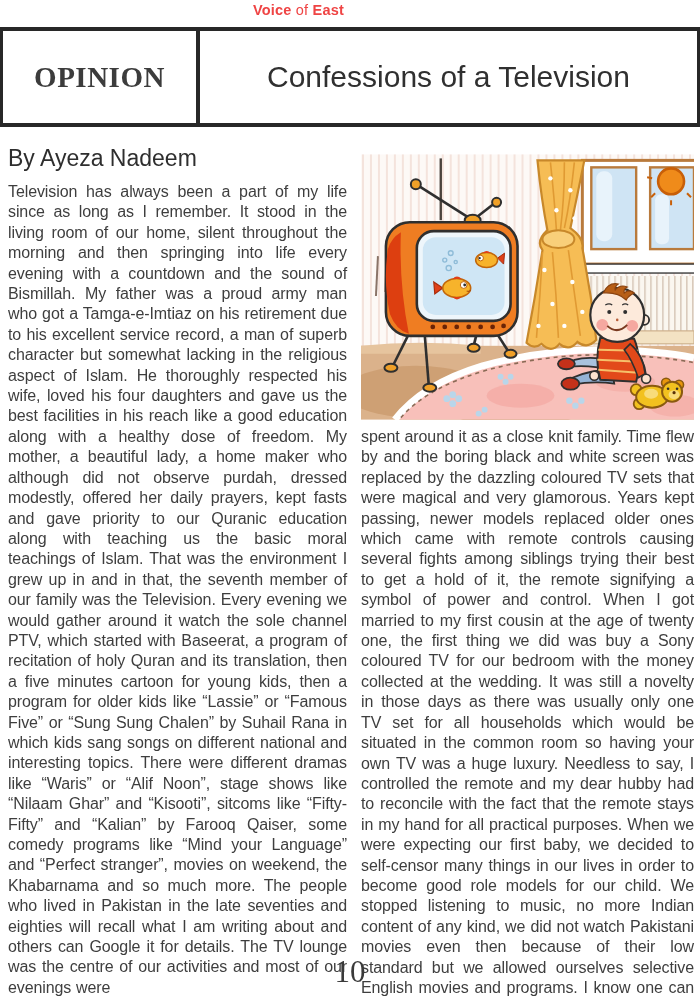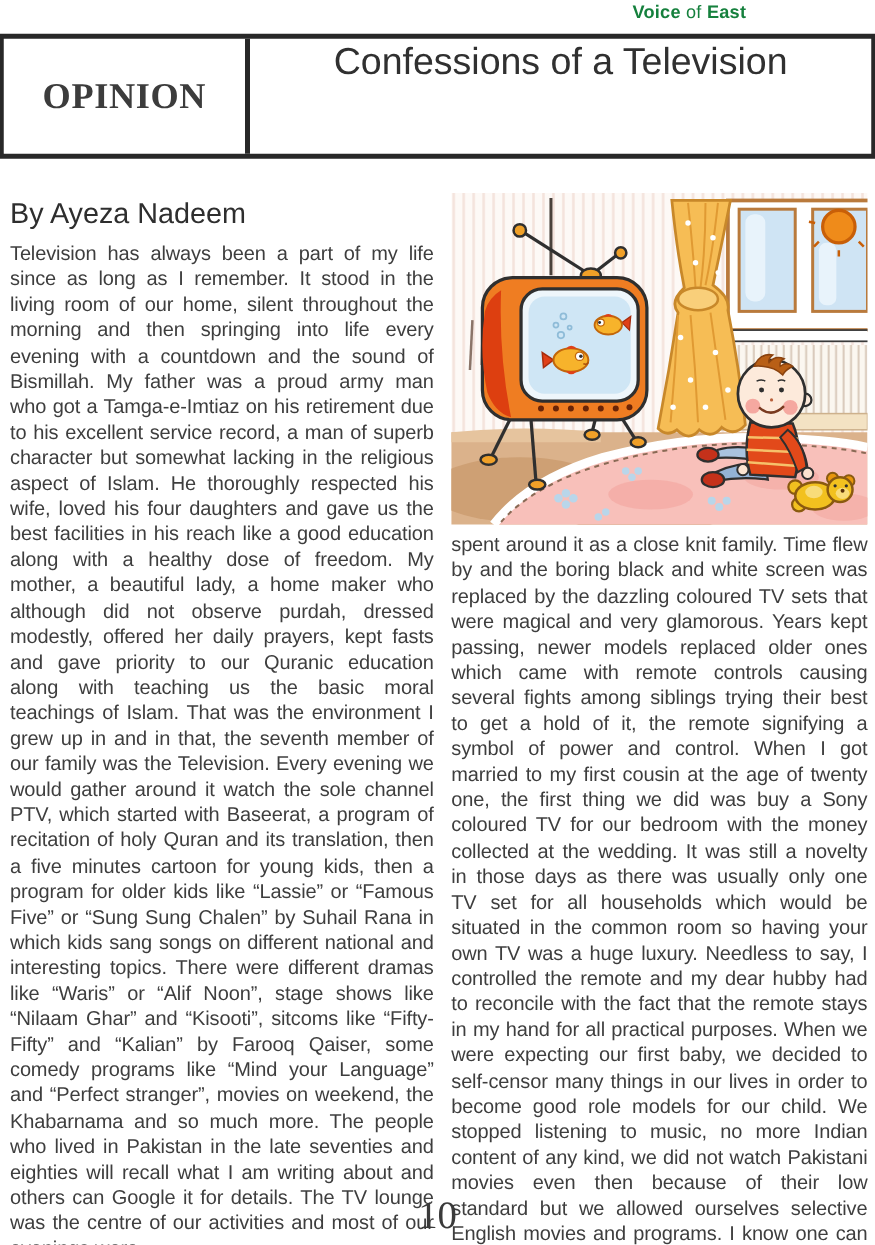--- a/index.html
+++ b/index.html
@@ -1,30 +1,30 @@
 <!DOCTYPE html>
 <html><head>
 <meta charset="utf-8">
 <style>
   html,body{margin:0;padding:0;background:#ffffff;}
   .page{position:relative;width:700px;height:996px;background:#ffffff;overflow:hidden;
         font-family:"Liberation Sans",sans-serif;color:#3e3e3e;}
-  .masthead{position:absolute;top:2px;left:0;width:597px;text-align:right;
-            font-size:14.5px;color:#15803d;letter-spacing:0.2px;}
+  .masthead{position:absolute;top:2px;left:0;width:597px;text-align:center;
+            font-size:14.5px;color:#ef4444;letter-spacing:0.2px;}
   .masthead .bold{font-weight:700;}
   .header-box{position:absolute;top:27px;left:0;width:700px;height:100px;box-sizing:border-box;
               border-top:4px solid #282828;border-bottom:4px solid #282828;
               border-left:3px solid #282828;border-right:3px solid #282828;display:flex;}
   .header-left{width:197px;display:flex;align-items:center;justify-content:center;
                border-right:4px solid #282828;box-sizing:border-box;font-family:Liberation Serif, serif;}
   .section-label{font-weight:700;font-size:29px;color:#3c3c3c;letter-spacing:0.5px;}
-  .header-right{flex:1;display:flex;flex-direction:column;align-items:center;justify-content:space-between;}
+  .header-right{flex:1;display:flex;align-items:center;justify-content:center;}
   .title-line{font-size:30px;line-height:38px;color:#303030;text-align:center;}
   .col-left{position:absolute;left:8px;top:145px;width:339px;}
-  .byline{font-size:23px;line-height:27px;color:#2e2e2e;margin:12px 0 10px 0;font-weight:400;}
+  .byline{font-size:23px;line-height:27px;color:#2e2e2e;margin:0 0 10px 0;font-weight:400;}
   .body-text{font-size:16px;line-height:20.4px;text-align:justify;color:#3e3e3e;
              letter-spacing:-0.1px;word-spacing:0.5px;}
   .col-right{position:absolute;left:361px;top:154px;width:333px;}
   .illustration{width:333px;height:266px;display:block;}
   .col-right .body-text{margin-top:7px;}
   .page-number{position:absolute;bottom:6px;left:0;width:700px;text-align:center;
                font-family:"Liberation Serif",serif;font-size:31px;color:#3a3a3a;}
 </style>
 </head>
 <body>

